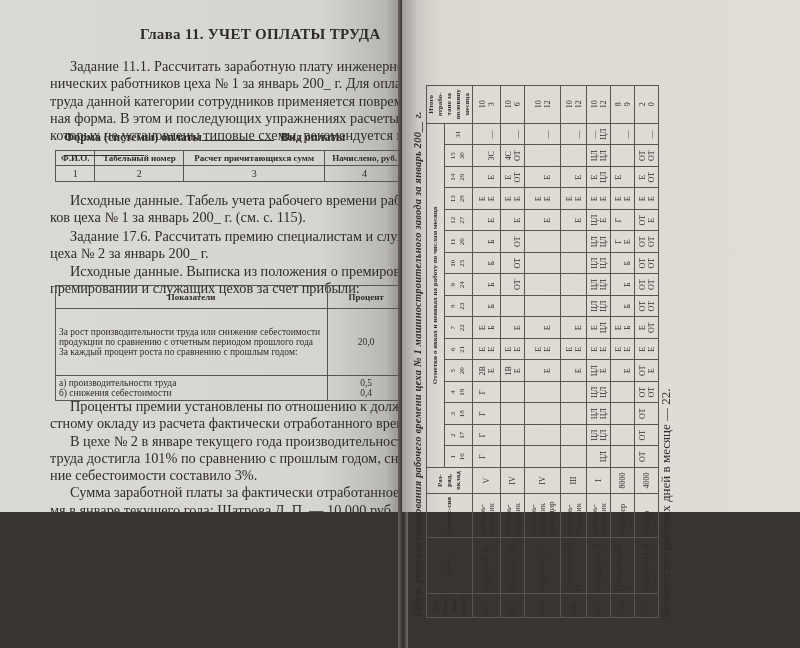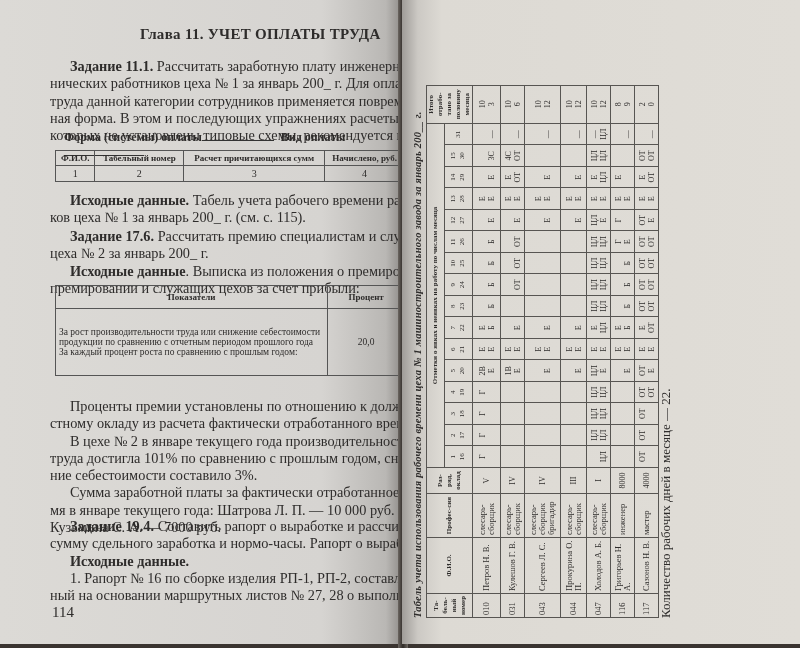--- a/index.html
+++ b/index.html
@@ -1,27 +1,27 @@
 <!DOCTYPE html>
 <html><head>
 <meta charset="utf-8">
 <style>
   html, body { margin:0; padding:0; }
   body { width:800px; height:648px; overflow:hidden; background:#3a3430; position:relative;
          font-family:"Liberation Serif","DejaVu Serif",serif; color:#2e2c2b; }
-  .page { position:absolute; top:0; height:644px; overflow:hidden; }
+  .page { position:absolute; top:0; height:512px; overflow:hidden; }
   .page-left { left:0; width:402px; background:linear-gradient(to right,#dcdad6 0%,#d6d4d1 80%,#b9b7b4 96%,#8e8b88 100%); }
   .page-right { left:402px; width:398px; background:linear-gradient(to right,#9f9c98 0%,#ccc9c4 4%,#dddad4 10%,#e0ddd7 100%); }
   .spine { position:absolute; left:398px; top:0; width:10px; height:648px; background:linear-gradient(to right,#6b6661,#2f2a26,#6f6a64); }
   .lp { position:absolute; left:50px; width:360px; }
   .chapter { top:26px; left:140px; width:260px; font-size:15px; font-weight:bold; letter-spacing:0.3px; }
   .para { font-size:14.3px; line-height:17.3px; text-align:justify; white-space:nowrap; }
   .para .ln { display:block; }
   .ind { padding-left:20px; }
-  b.task { font-weight:bold; }
+  b.task { font-weight:normal; }
   .formline { top:130px; left:64px; font-size:12px; font-weight:bold; }
   .formline .blank { display:inline-block; border-bottom:1px solid #333; width:72px; margin-right:4px; }
   .formline .blank2 { display:inline-block; border-bottom:1px solid #333; width:80px; }
   table.t1 { position:absolute; top:150px; left:55px; width:350px; border-collapse:collapse; font-size:9px; }
   table.t1 td, table.t1 th { border:1px solid #555; padding:2px 3px; text-align:center; font-weight:bold; }
   table.t1 td { font-weight:normal; font-size:10px; }
   table.t2 { position:absolute; top:285px; left:55px; width:350px; border-collapse:collapse; font-size:9.5px; }
   table.t2 td, table.t2 th { border:1px solid #555; padding:2px 3px; vertical-align:middle; }
   table.t2 th { font-weight:bold; font-size:9px; height:18px; }
   .pnum-left { position:absolute; left:52px; top:604px; font-size:15px; }
@@ -90,20 +90,26 @@
   <table class="t2">
     <tbody>
         <tr>
       <th style="width:78%;">Показатели</th>
       <th>Процент</th>
     </tr>
     <tr>
       <td style="white-space:pre-line;height:62px;">За рост производительности труда или снижение себестоимости продукции по сравнению с отчетным периодом прошлого года
 За каждый процент роста по сравнению с прошлым годом:</td>
       <td style="text-align:center;">20,0</td>
+    </tr>
+    <tr>
+      <td style="white-space:pre-line;">а) производительности труда
+б) снижения себестоимости</td>
+      <td style="text-align:center;white-space:pre-line;">0,5
+0,4</td>
     </tr>
   </tbody>
     </table>
 
   <div class="lp para" style="top:398px;">
     <span class="ln ind">Проценты премии установлены по отношению к должно-</span>
     <span class="ln">стному окладу из расчета фактически отработанного времени.</span>
     <span class="ln ind">В цехе № 2 в январе текущего года производительность</span>
     <span class="ln">труда достигла 101% по сравнению с прошлым годом, сниже-</span>
     <span class="ln">ние себестоимости составило 3%.</span>

